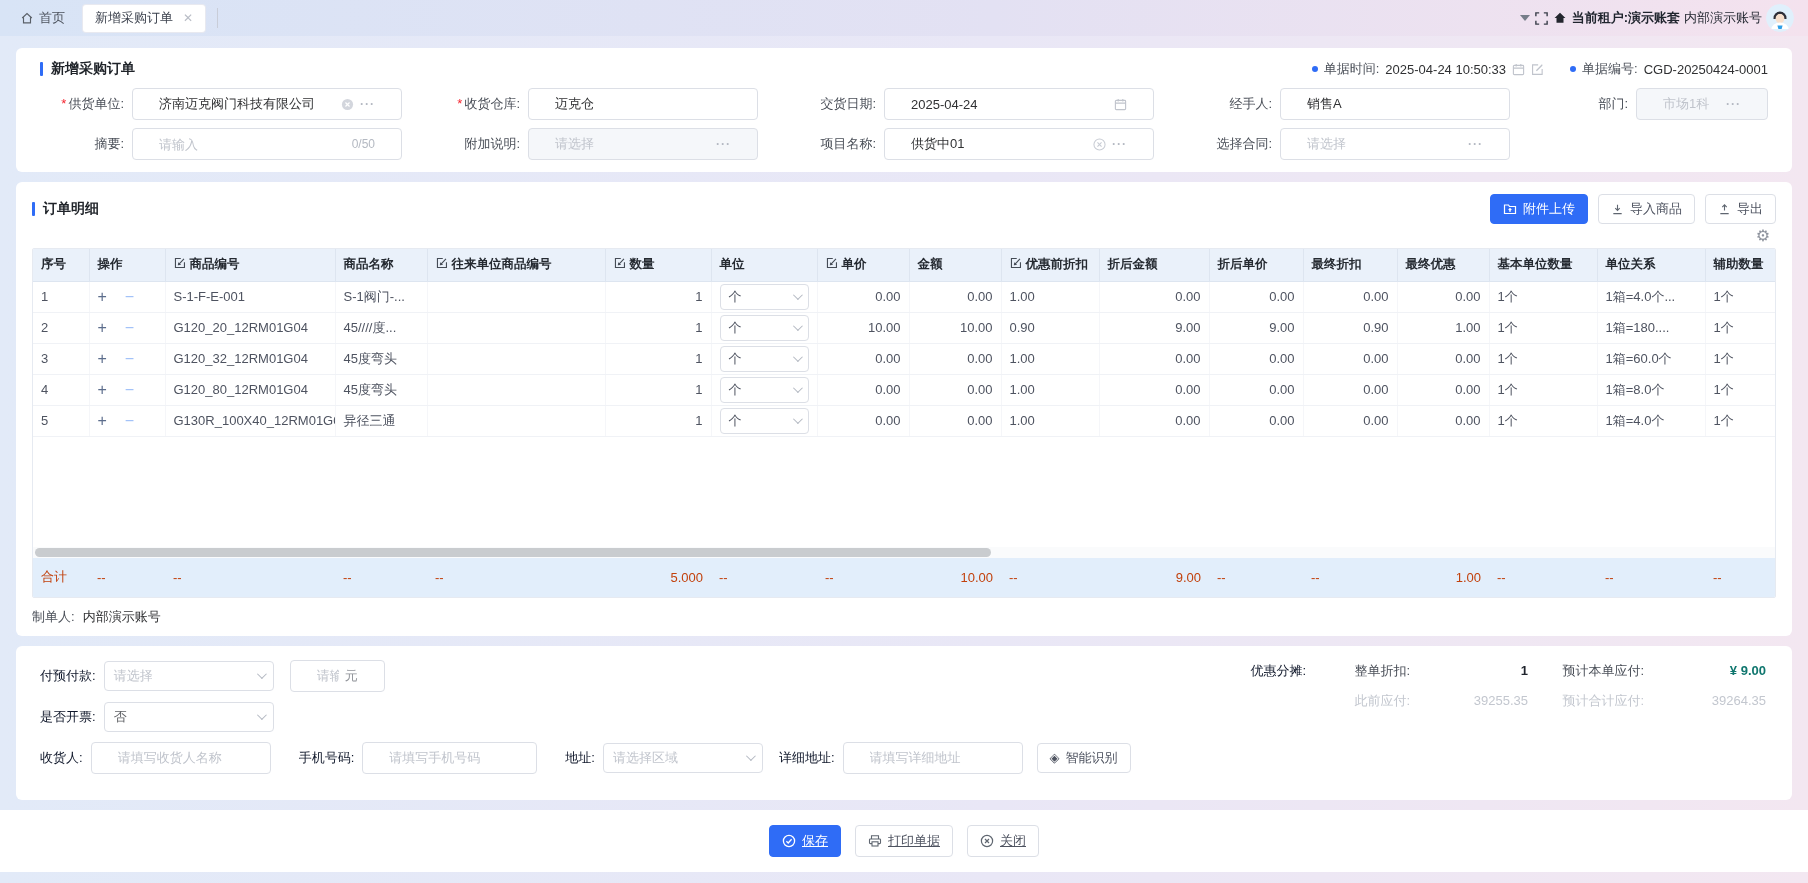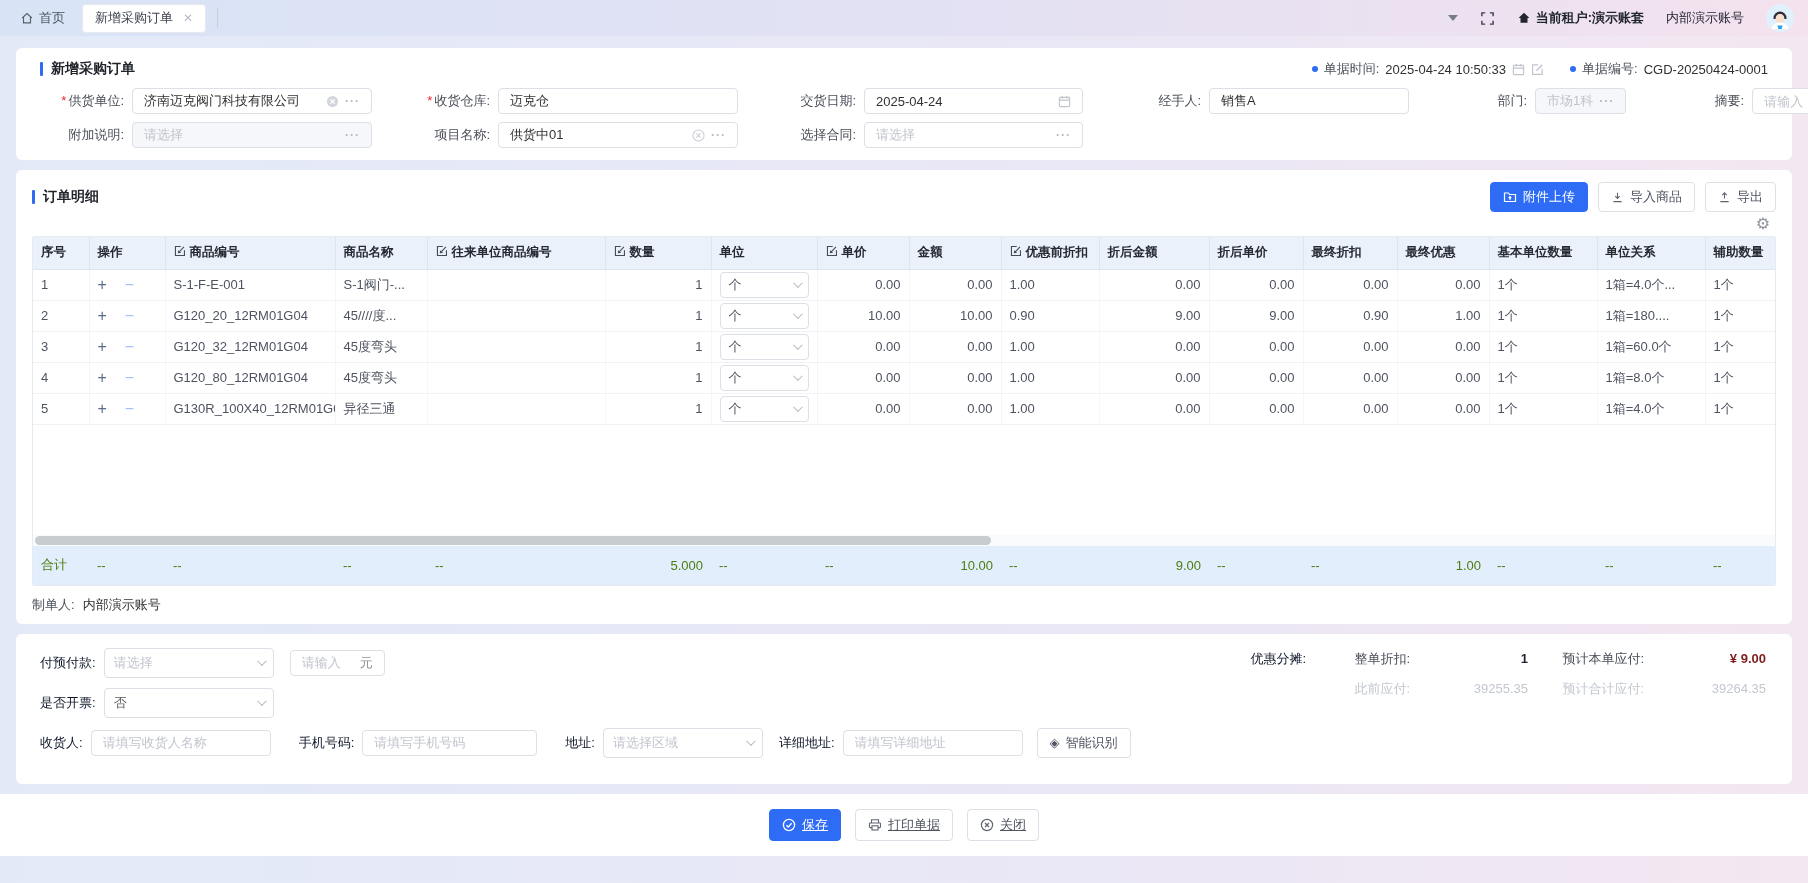--- a/index.html
+++ b/index.html
@@ -14,41 +14,41 @@
     height:36px; display:flex; align-items:center; padding:16px 14px;
     background: linear-gradient(90deg,#d8e4f6 0%, #e3e1f3 55%, #f4e2ee 100%);
   }
   .tb-home { display:flex; align-items:center; gap:5px; color:#4d535e; margin:0 18px 0 6px; cursor:pointer; }
   .tb-tab {
     background:#fff; height:27px; display:flex; align-items:center; gap:10px;
     padding:0 12px; border-radius:3px; color:#3b414d; box-shadow:0 0 0 1px #e8e9f0;
   }
   .tb-tab .x { color:#b9bdc6; font-size:12px; cursor:pointer; }
   .tb-div { width:1px; height:20px; background:#c9cdd8; margin-left:12px; }
-  .tb-right { margin-left:auto; display:flex; align-items:center; gap:22px; }
+  .tb-right { margin-left:auto; display:flex; align-items:center; gap:4px; }
   .caret { width:0; height:0; border-left:5px solid transparent; border-right:5px solid transparent; border-top:6px solid #767d89; }
   .tenant { display:flex; align-items:center; gap:5px; font-weight:bold; color:#1f242d; }
   .account { color:#1f242d; }
   .avatar { width:28px; height:28px; border-radius:50%; overflow:hidden; }
   
   .card { background:#fff; border-radius:6px; margin:0 16px; }
   .card1 { margin-top:12px; padding:12px 24px 12px; }
   .sec-title { display:flex; align-items:center; font-size:14px; font-weight:bold; color:#1f2329; }
   .sec-title::before { content:""; width:3px; height:14px; background:#2f6cf6; margin-right:8px; border-radius:1px; }
   .card1-head { display:flex; align-items:flex-start; justify-content:space-between; margin-bottom:10px; }
   .doc-meta { display:flex; align-items:center; gap:26px; color:#303133;justify-content:center; }
   .doc-meta .item { display:flex; align-items:center; gap:6px; }
   .bullet { width:6px; height:6px; border-radius:50%; background:#2f6cf6; }
   .meta-label { color:#4a4f58; }
-  .form-grid { display:grid; grid-template-columns:1fr 1fr 1fr 1fr 1fr 1fr; column-gap:34px; row-gap:8px; }
+  .form-grid { display:grid; grid-template-columns:1fr 1fr 1fr 1fr 1fr; column-gap:34px; row-gap:8px; }
   .field { display:flex; align-items:center; }
   .field > label { width:84px; flex:none; text-align:right; margin-right:8px; color:#4a4f58; white-space:nowrap; }
   .req::before { content:"*"; color:#f5222d; margin-right:2px; }
-  .iw { flex:1; height:26px; border:1px solid #dcdfe6; border-radius:4px; background:#fff;
-        display:flex; align-items:center; padding:0 11px; gap:6px; min-width:0; }
+  .iw { flex:1; height:32px; border:1px solid #dcdfe6; border-radius:4px; background:#fff;
+        display:flex; align-items:center; padding:0 26px; gap:6px; min-width:0; }
   .iw input { border:none; outline:none; flex:1; min-width:0; font:inherit; color:#303133; background:transparent; }
   .iw input::placeholder { color:#c0c4cc; }
   .iw.dis { background:#f5f7fa; }
   .ph { color:#c0c4cc; flex:1; white-space:nowrap; overflow:hidden; }
   .dots { color:#b4b9c2; font-weight:bold; letter-spacing:1px; font-size:12px; cursor:pointer; flex:none; }
   .counter { color:#b4b9c2; font-size:12px; flex:none; }
   .icb { flex:none; display:flex; cursor:pointer; }
   
   .card2 { margin-top:10px; padding:12px 16px 10px; }
   .det-head { display:flex; align-items:center; justify-content:space-between; }
@@ -69,41 +69,41 @@
   .edit-ic { width:12px; height:12px; vertical-align:-1px; margin-right:4px; }
   .op-add { color:#5c6d8c; font-size:16px; cursor:pointer; margin-right:18px; }
   .op-del { color:#9fc0f8; font-size:16px; cursor:pointer; }
   .unit-select { width:100%; max-width:100px; height:26px; border:1px solid #dcdfe6; border-radius:4px;
                  display:flex; align-items:center; justify-content:space-between; padding:0 8px; cursor:pointer; background:#fff; }
   .chev { width:7px; height:7px; border-right:1.5px solid #b4b9c2; border-bottom:1.5px solid #b4b9c2;
           transform:rotate(45deg) translateY(-2px); flex:none; }
   .tbl-spacer { height:110px; background:#fff; }
   .h-scroll { height:11px; background:#fafbfc; padding:1px 2px; }
   .h-thumb { height:9px; width:55%; background:#c9cccf; border-radius:5px; }
-  .total-tbl td { background:#e2eefb; border:none; height:39px; color:#4d7c0f; }
+  .total-tbl td { background:#e2eefb; border:none; height:39px; color:#c2410c; }
   .creator { margin-top:10px; color:#303133; }
   .creator .lbl { color:#4a4f58; margin-right:8px; }
   
   .card3 { margin-top:10px; padding:14px 24px 16px; position:relative; }
   .pay-row { display:flex; align-items:center; margin-bottom:10px; }
   .pay-row:last-child { margin-bottom:0; }
   .plabel { color:#0f172a; margin-right:8px; white-space:nowrap; }
   .sel { height:30px; border:1px solid #dcdfe6; border-radius:4px; background:#fff;
          display:flex; align-items:center; justify-content:space-between; padding:0 9px; cursor:pointer; }
   .sel .val { color:#606266; } .sel .val.phc { color:#c0c4cc; }
   .w170 { width:170px; } .w160 { width:160px; }
   .iw.w95 { flex:none; width:95px; } .iw.w180 { flex:none; width:180px; } .iw.w175 { flex:none; width:175px; }
   .suffix { color:#909399; flex:none; }
   .gap16 { width:16px; flex:none; } .gap28 { width:28px; flex:none; }
   .pay-right { position:absolute; top:16px; right:26px; display:flex; align-items:flex-start; }
   .pay-grid { display:grid; grid-template-columns:96px 118px 116px 122px; row-gap:12px; align-items:center; }
   .pay-grid span { text-align:right; white-space:nowrap; }
   .pg-lbl { color:#4a4f58; }
   .pg-val { font-weight:bold; color:#1f242d; }
-  .pg-red { color:#7f1d1d; font-weight:bold; }
+  .pg-red { color:#0f766e; font-weight:bold; }
   .pg-gray { color:#c3c7cf; }
   .smart-btn { margin-left:14px; }
   .diamond { color:#4e5360; font-size:13px; }
   
   .footer-bar { margin-top:10px; background:#fff; height:62px; display:flex; align-items:center; justify-content:center; gap:14px; }
   .btn.lg { height:32px;text-decoration:underline; }
 </style>
 </head>
 <body>
 

